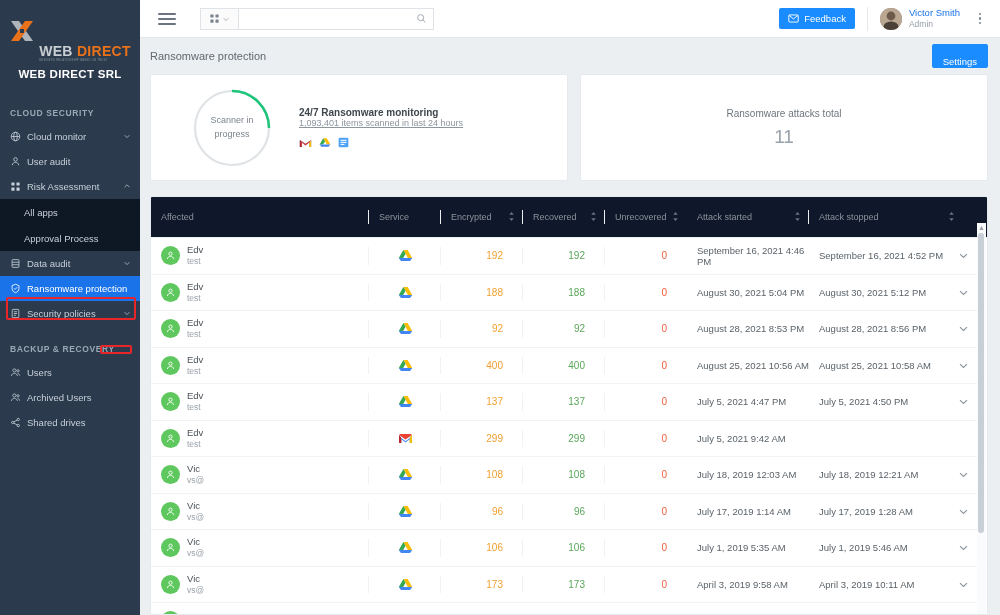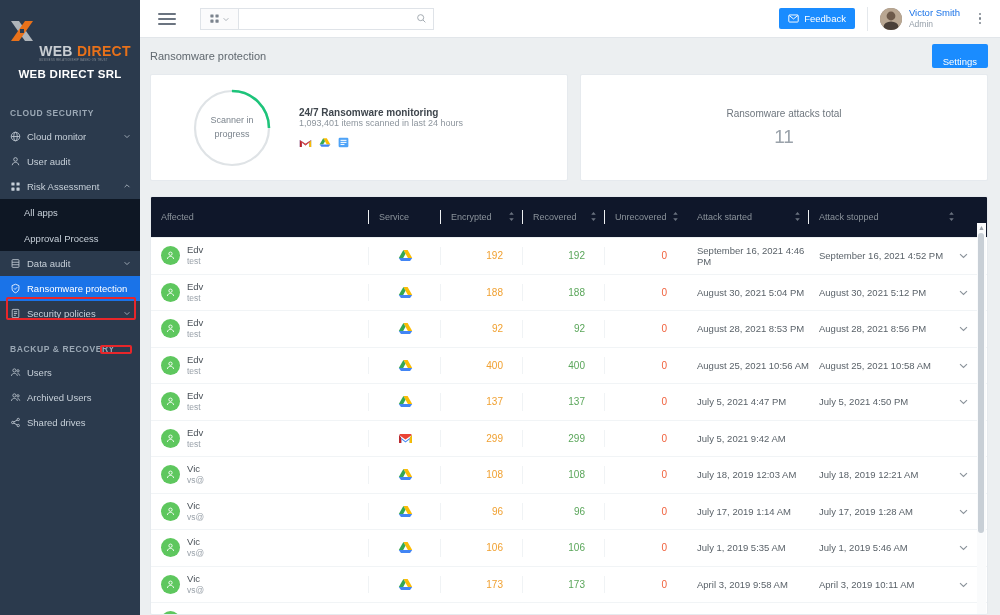--- a/index.html
+++ b/index.html
@@ -115,21 +115,21 @@
   .card.scanner { flex: 0 0 418px; display: flex; align-items: center; padding-left: 40px; }
   .card.total { flex: 1; display: flex; align-items: center; justify-content: center; }
   .donut { width: 82px; height: 82px; position: relative; flex: 0 0 82px; }
   .donut-lbl {
     position: absolute; inset: 0; display: flex; flex-direction: column;
     align-items: center; justify-content: center;
     font-size: 9px; color: #7b848d; line-height: 1.45; text-align: center;
   }
   .scan-info { margin-left: 26px; }
   .scan-title { font-size: 10px; font-weight: bold; color: #3f464d; }
-  .scan-sub { font-size: 9px; color: #8d959d; margin-top: 0; }
+  .scan-sub { font-size: 9px; color: #8d959d; margin-top: 0; text-decoration: underline; }
   .svc-icons { display: flex; gap: 7px; margin-top: 9px; align-items: center; }
   .total-inner { text-align: center; }
   .total-lbl { font-size: 10px; color: #6e767e; }
   .total-val { font-size: 19px; color: #9aa2aa; margin-top: 7px; font-weight: 300; }
 
   
   .table-wrap {
     margin: 12px 12px 0 10px; background: #fff;
     border: 1px solid #e6eaee; border-radius: 2px;
     flex: 1; overflow: hidden; position: relative;

